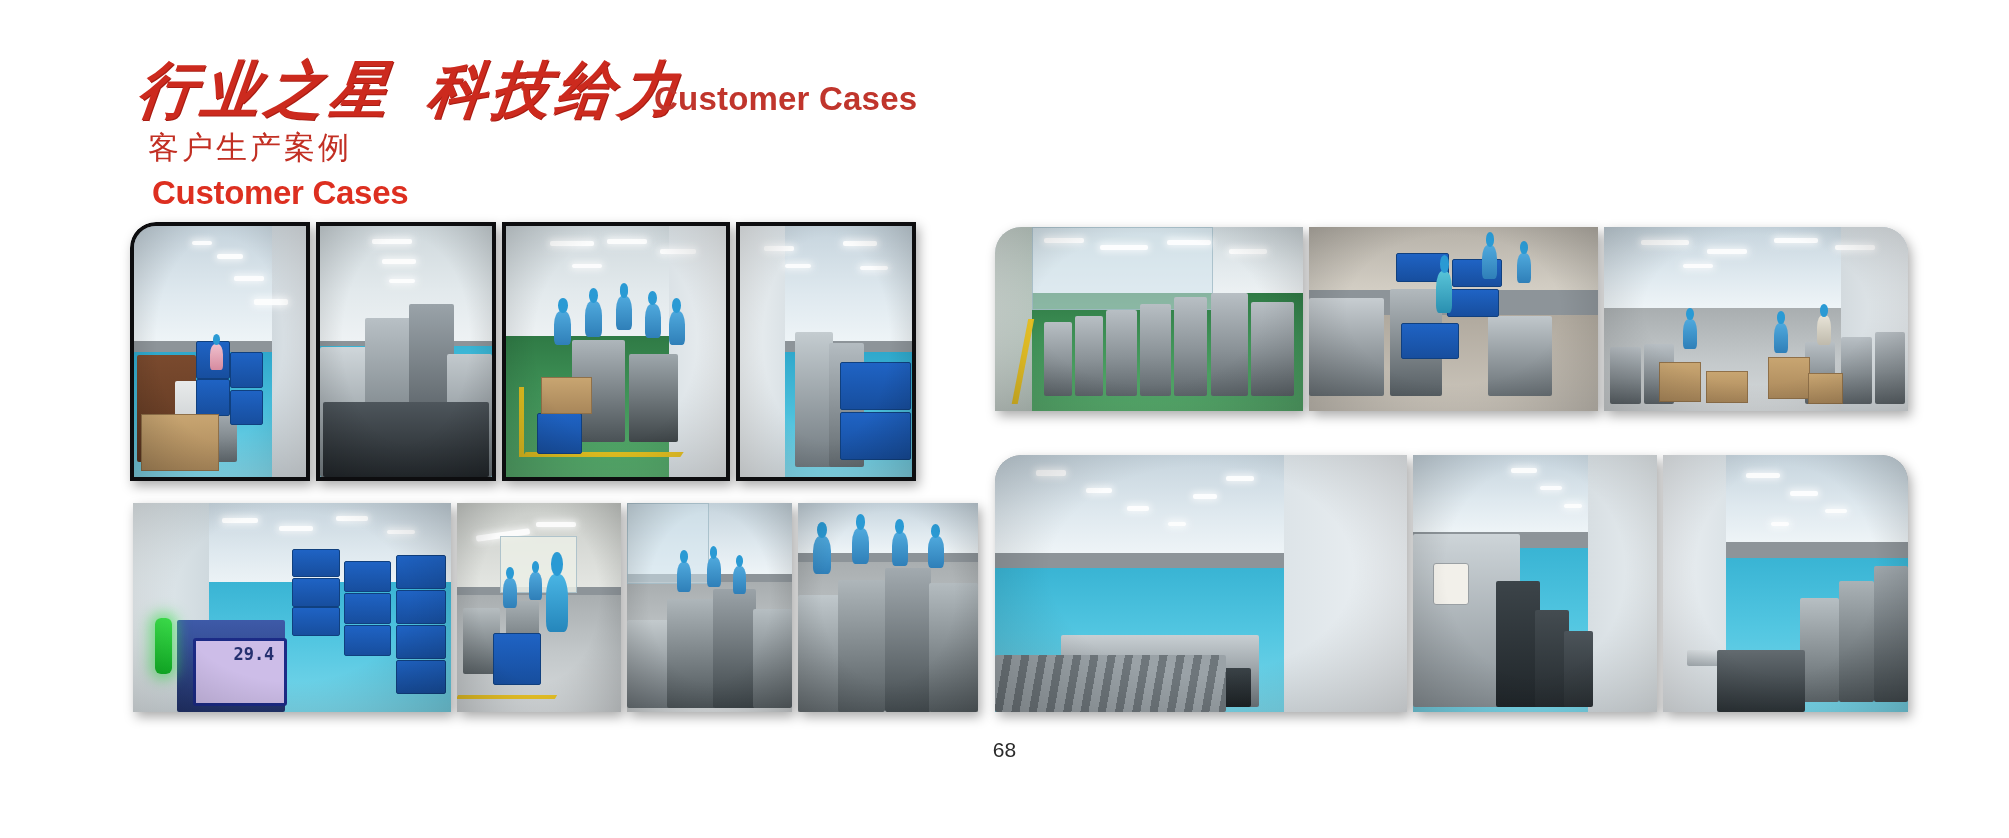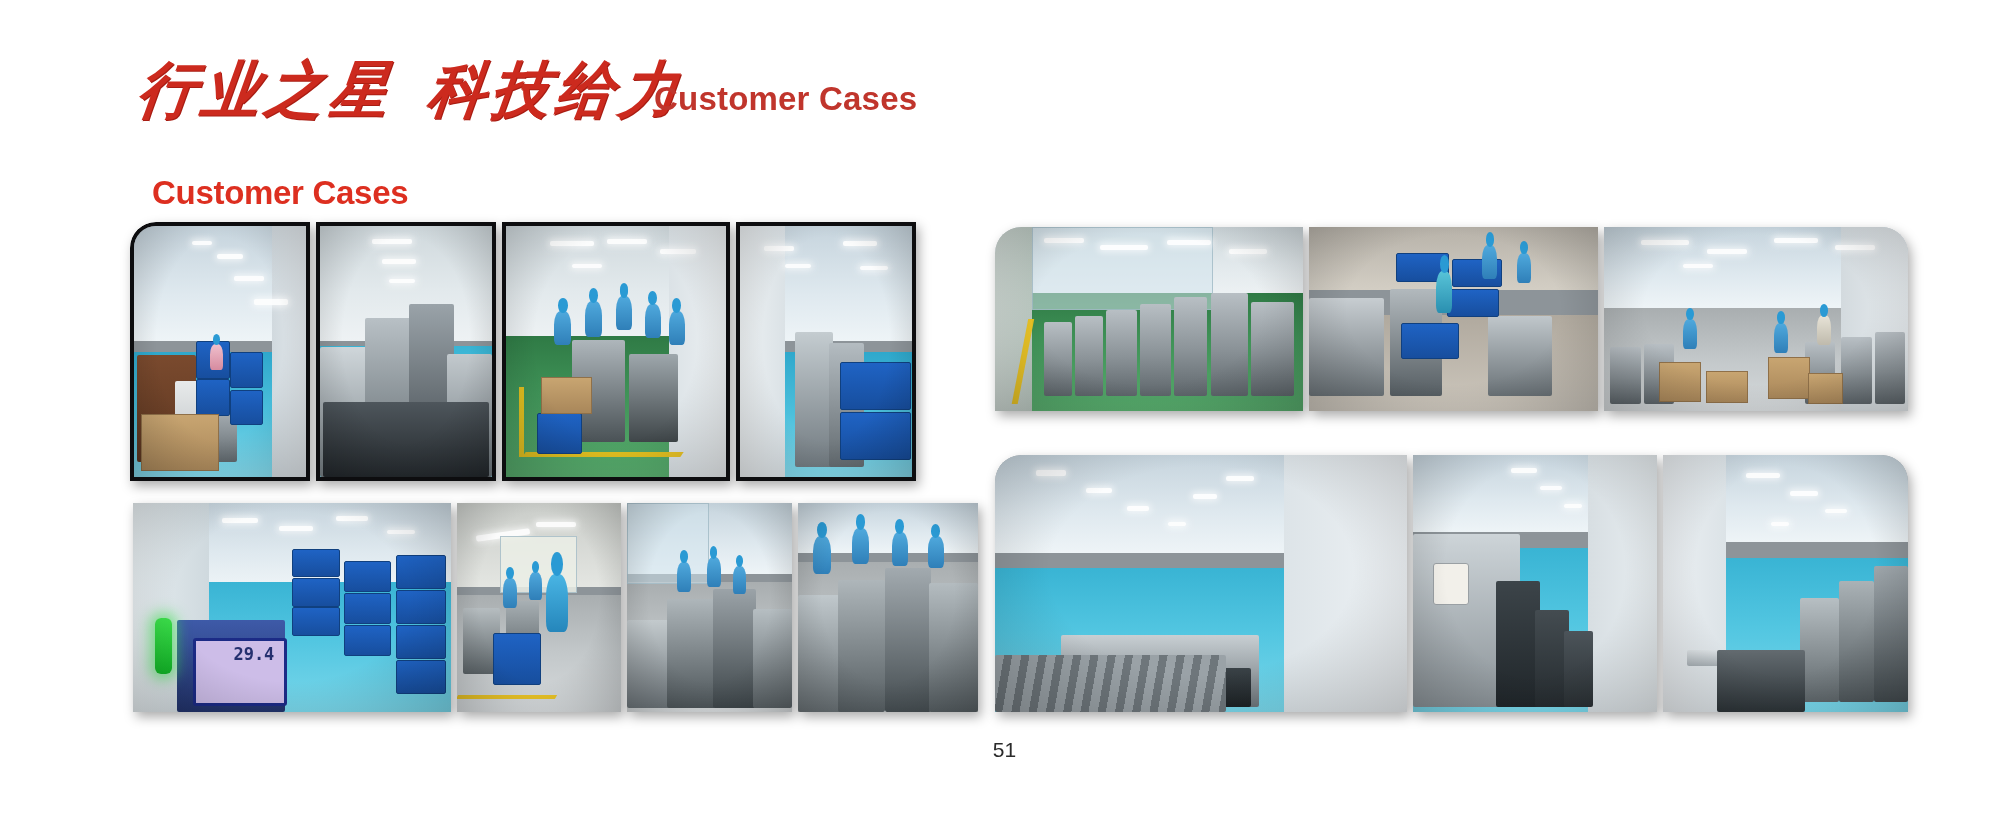--- a/index.html
+++ b/index.html
@@ -195,20 +195,21 @@
 <body>
 
 <div class="header">
 
   <div class="calligraphy">
     <span class="seg1">行业之星</span><span class="seg2">科技给力</span>
   </div>
 
   <div class="hdr-en-light">Customer Cases</div>
 
+  <div class="hdr-cn-sub">客户生产案例</div>
 
   <div class="hdr-en-bold">Customer Cases</div>
 </div>
 
 <div class="cluster rtl" style="left:130px; top:222px; width:848px; height:259px;">
 
   <div class="photo framed rtl" style="width:180px;">
     <div class="scene">
       <div class="ceiling blu"></div>
       <div class="floor-cyan"></div>
@@ -577,13 +578,13 @@
         <i style="left:10%;width:40%;height:26%;background:linear-gradient(180deg,#dfe4e7,#a9b1b6);"></i>
       </div>
       <div class="machines" style="bottom:0;height:24%;">
         <i style="left:22%;width:36%;height:100%;background:linear-gradient(180deg,#636b70,#2c3337);"></i>
       </div>
       <div class="vignette"></div>
     </div>
   </div>
 </div>
 
-<div class="page-num">51</div>
+<div class="page-num">68</div>
 
 </body></html>

